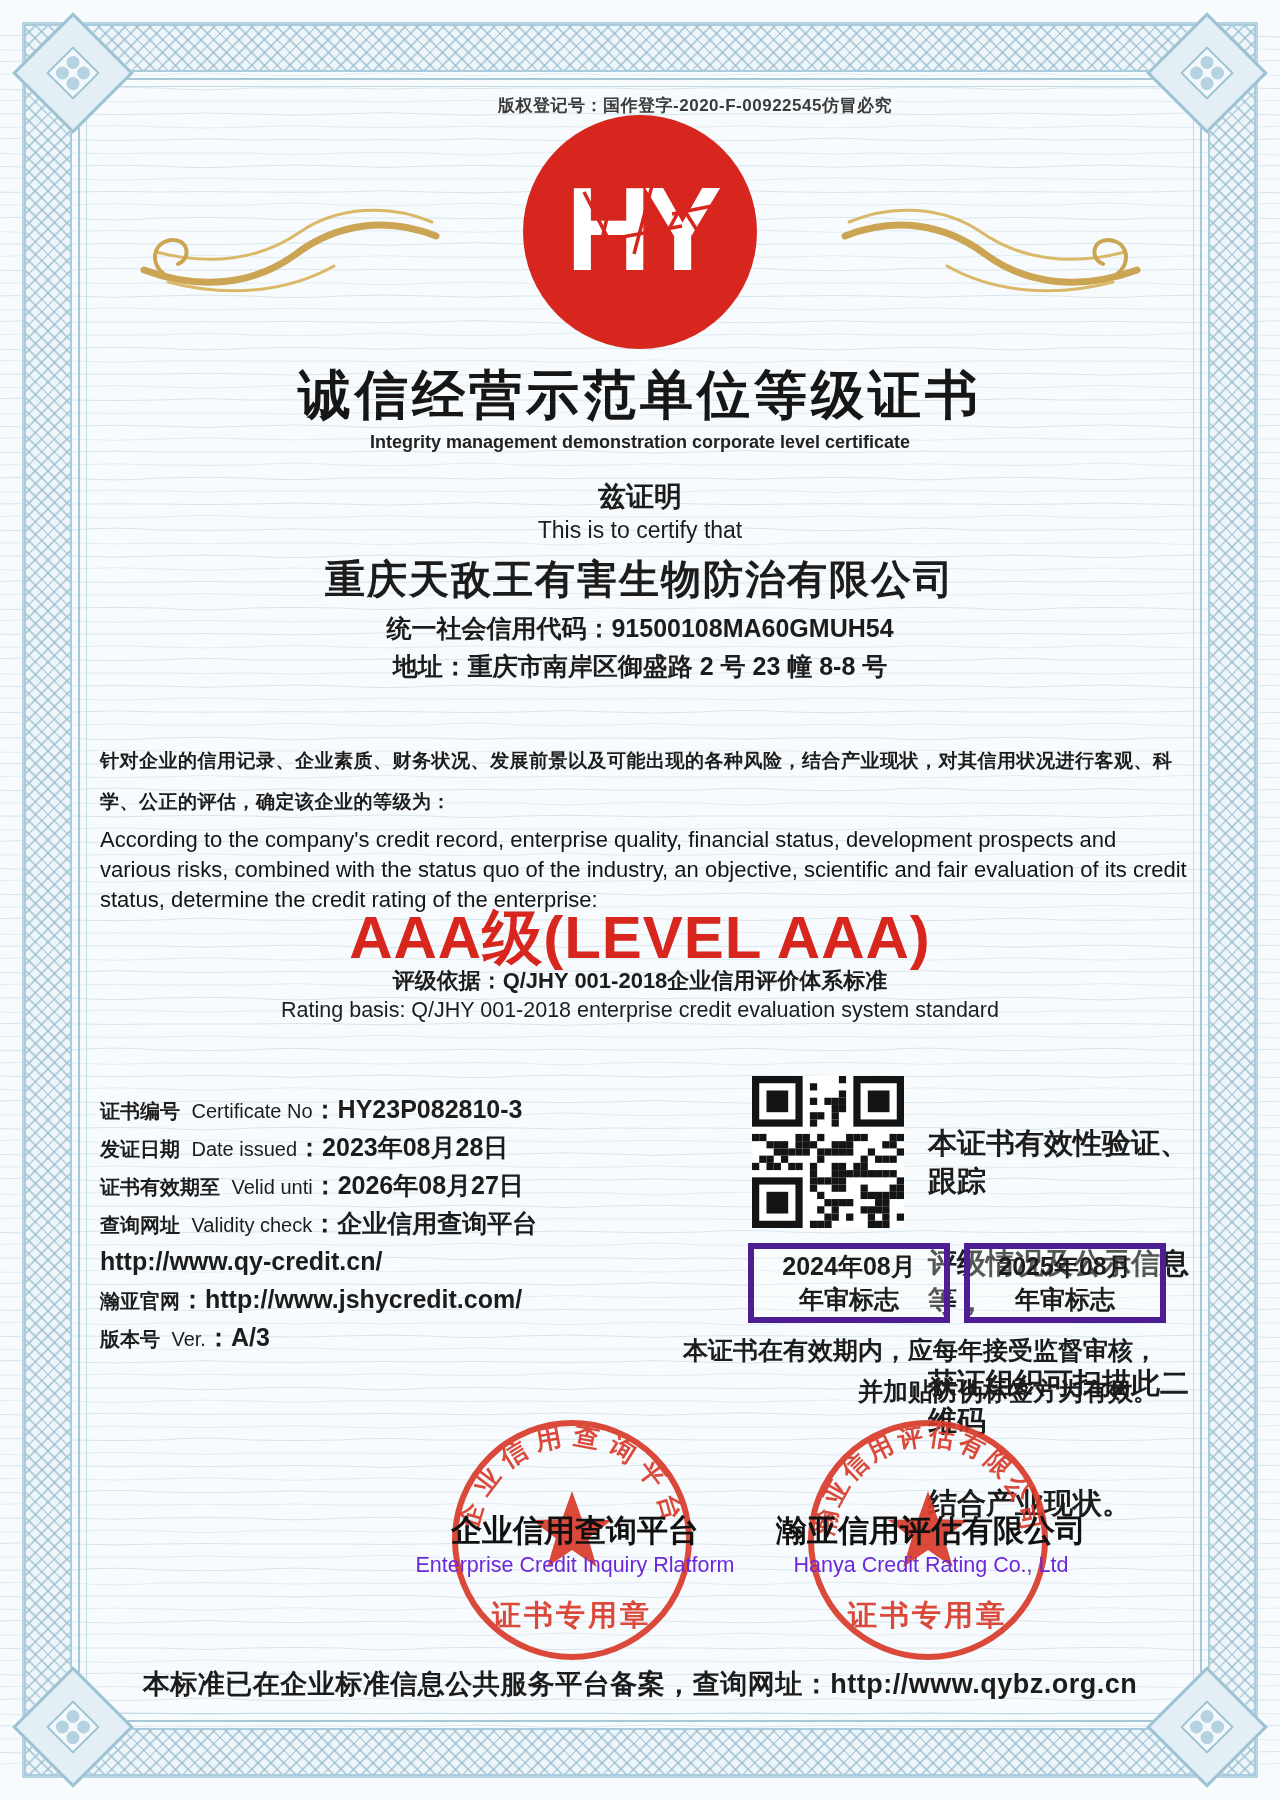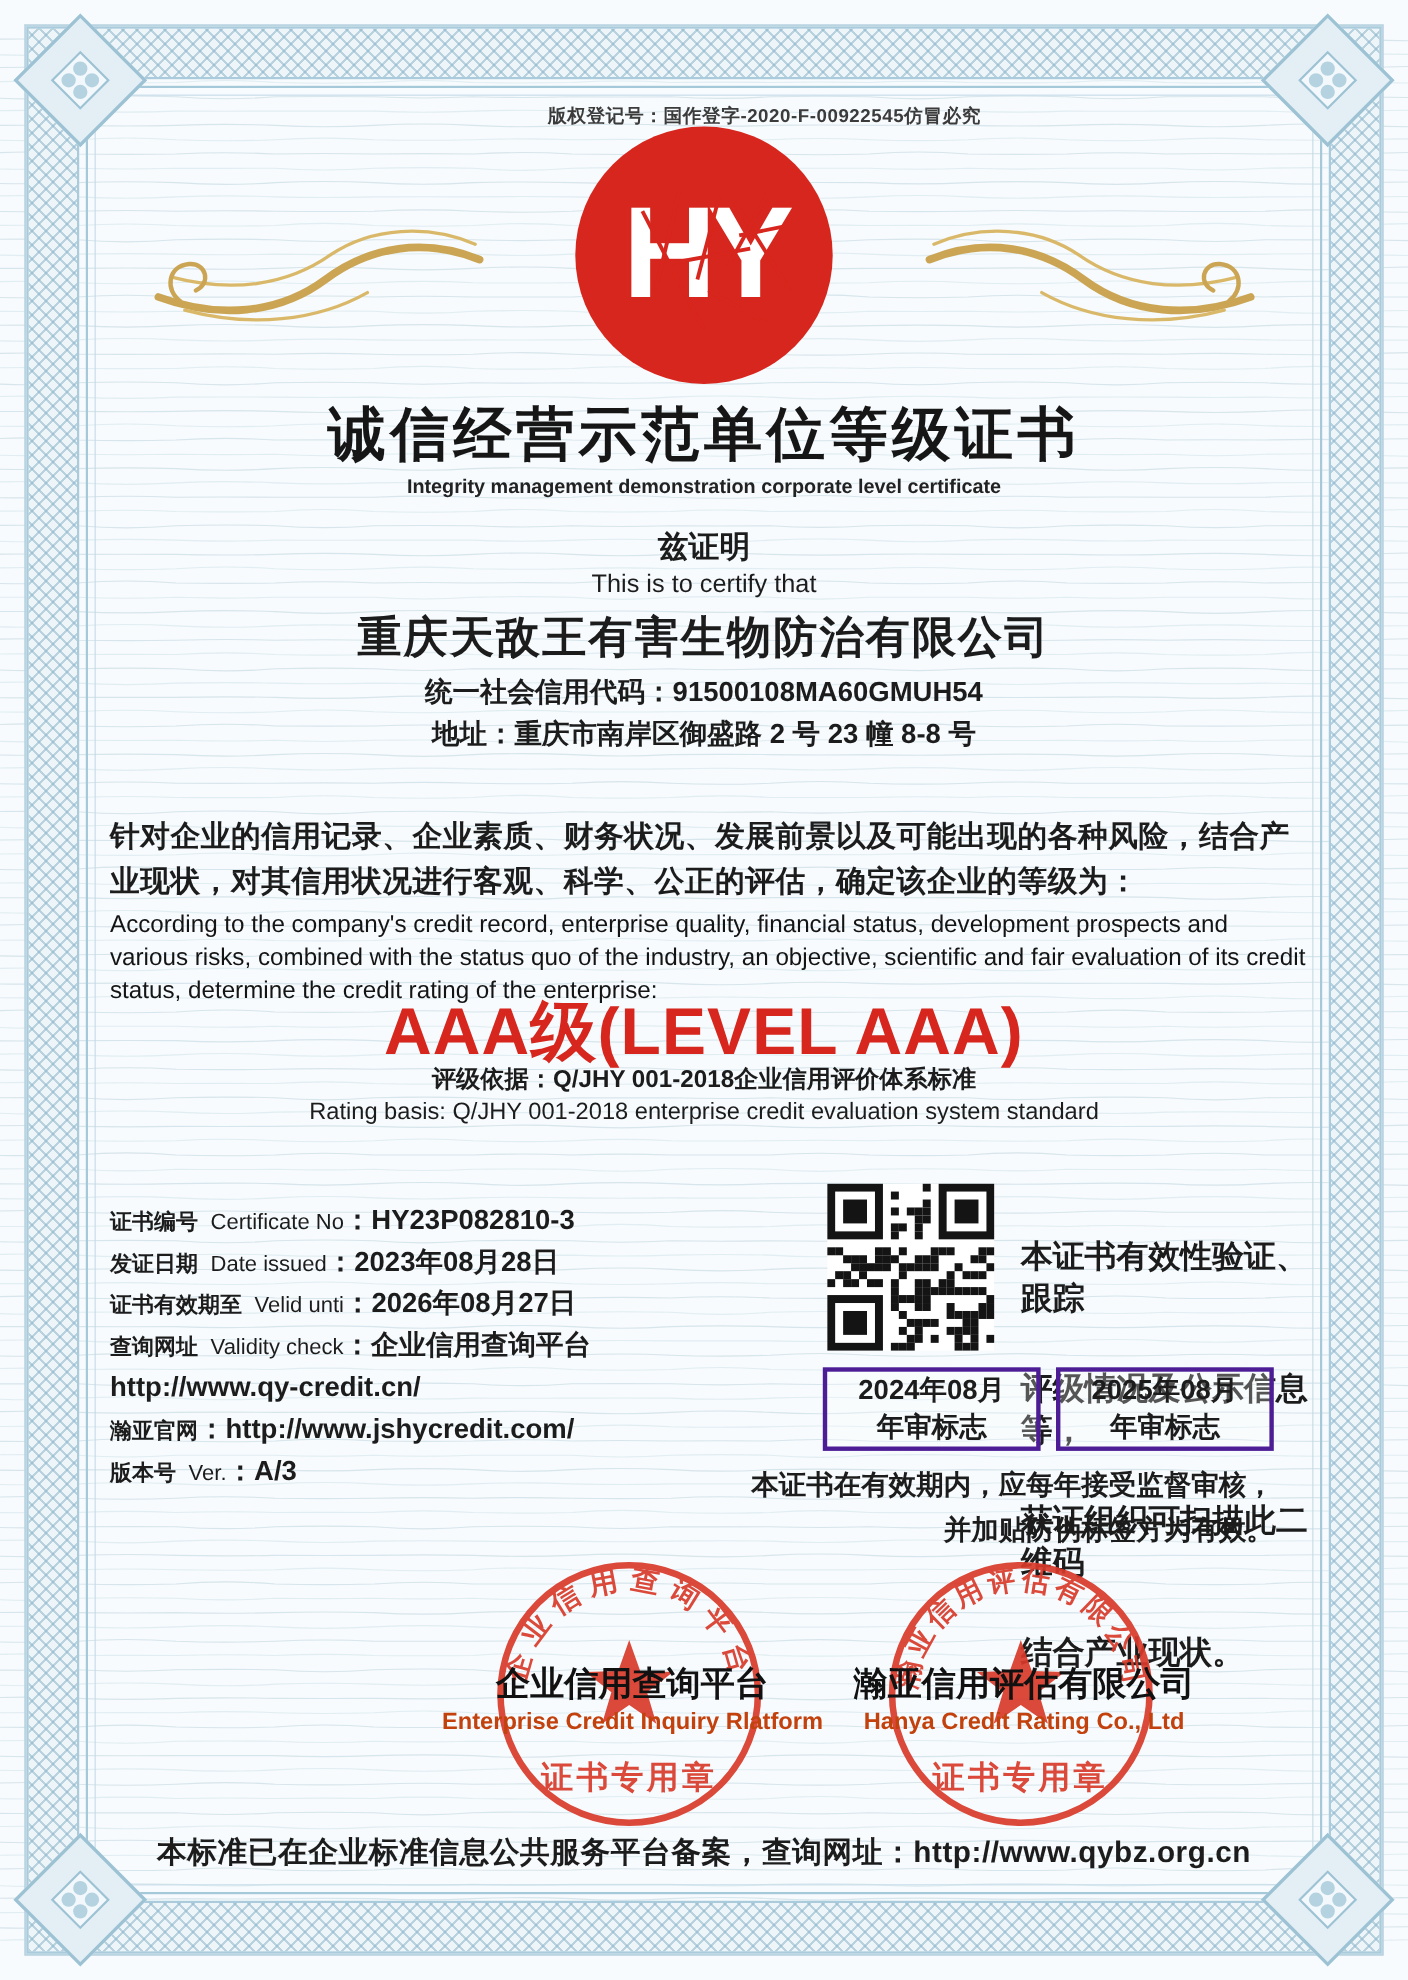--- a/index.html
+++ b/index.html
@@ -42,49 +42,49 @@
     font-size:53px;font-weight:700;letter-spacing:4px;color:#161616;}
   .subtitle{position:absolute;top:432px;left:0;right:0;text-align:center;
     font-size:18px;font-weight:600;color:#222;}
   .certify-zh{position:absolute;top:478px;left:0;right:0;text-align:center;font-size:28px;font-weight:600;}
   .certify-en{position:absolute;top:517px;left:0;right:0;text-align:center;font-size:23px;font-weight:500;}
   .company-name{position:absolute;top:552px;left:0;right:0;text-align:center;
     font-size:40px;font-weight:800;letter-spacing:2px;}
   .credit-code{position:absolute;top:612px;left:0;right:0;text-align:center;font-size:25px;font-weight:700;}
   .address{position:absolute;top:650px;left:0;right:0;text-align:center;font-size:25px;font-weight:700;}
   .paragraph{position:absolute;top:740px;left:100px;width:1088px;}
-  .para-zh{font-size:27px;font-weight:700;line-height:41px;letter-spacing:.5px;}
+  .para-zh{font-size:19px;font-weight:700;line-height:41px;letter-spacing:.5px;}
   .para-en{font-size:22px;font-weight:500;line-height:30px;margin-top:3px;color:#141414;}
   .level{position:absolute;top:898px;left:0;right:0;text-align:center;
     font-size:60px;font-weight:800;letter-spacing:1px;}
   .basis-zh{position:absolute;top:966px;left:0;right:0;text-align:center;font-size:22px;font-weight:600;}
   .basis-en{position:absolute;top:998px;left:0;right:0;text-align:center;font-size:21.5px;font-weight:500;}
   .details{position:absolute;top:1092px;left:100px;width:600px;}
   .detail-line{line-height:34px;white-space:nowrap;}
   .dl-zh{font-size:20px;font-weight:700;}
   .dl-en{font-size:20px;font-weight:500;margin-left:7px;}
   .dl-sep{font-size:25px;font-weight:700;}
   .dl-val{font-size:25px;font-weight:600;}
   .qr{position:absolute;left:752px;top:1076px;width:152px;height:152px;}
   .qr-note{position:absolute;left:928px;top:1080px;width:268px;}
   .qr-note div{font-size:29px;font-weight:600;line-height:38px;margin-top:44px;}
   .audit-boxes{position:absolute;left:748px;top:1243px;display:flex;gap:14px;}
-  .audit-box{width:190px;height:68px;border:4px solid #4c1d95;background:rgba(255,255,255,.25);
+  .audit-box{width:190px;height:68px;border:6px solid #4c1d95;background:rgba(255,255,255,.25);
     display:flex;flex-direction:column;align-items:center;justify-content:center;}
   .audit-box div{font-size:25px;font-weight:600;line-height:33px;}
   .audit-note{position:absolute;left:560px;top:1330px;width:598px;text-align:right;}
   .audit-note div{font-size:25px;font-weight:600;line-height:41px;}
   .stamp{position:absolute;width:250px;height:250px;z-index:3;opacity:.92;}
   .stamp.s-left{left:447px;top:1415px;}
   .stamp.s-right{left:803px;top:1415px;}
   .stamp-label{position:absolute;z-index:4;text-align:center;}
   .stamp-label.l-left{left:385px;top:1512px;width:380px;}
   .stamp-label.l-right{left:738px;top:1512px;width:386px;}
   .sl-zh{font-size:31px;font-weight:700;line-height:38px;color:#111;}
-  .sl-en{font-size:21.5px;font-weight:700;line-height:30px;color:#c2410c;}
+  .sl-en{font-size:21.5px;font-weight:400;line-height:30px;color:#6d28d9;}
   .footer{position:absolute;top:1666px;left:0;right:0;text-align:center;
     font-size:27px;font-weight:700;letter-spacing:.5px;}
 </style>
 </head>
 <body>
 
 <div class="page">
 
   <svg id="wave-bg" width="1280" height="1800" viewBox="0 0 1280 1800">
       <path d="M -20 36 q 45 -1.2 90 0 q 45 3.0 90 0 q 45 -2.0 90 0 q 45 3.1 90 0 q 45 -1.5 90 0 q 45 2.1 90 0 q 45 -0.0 90 0 q 45 0.3 90 0 q 45 1.7 90 0 q 45 -1.3 90 0 q 45 3.0 90 0 q 45 -2.0 90 0 q 45 3.1 90 0 q 45 -1.5 90 0 q 45 2.0 90 0" fill="none" stroke="#b7cfdc" stroke-width="1" opacity="0.5"></path>

